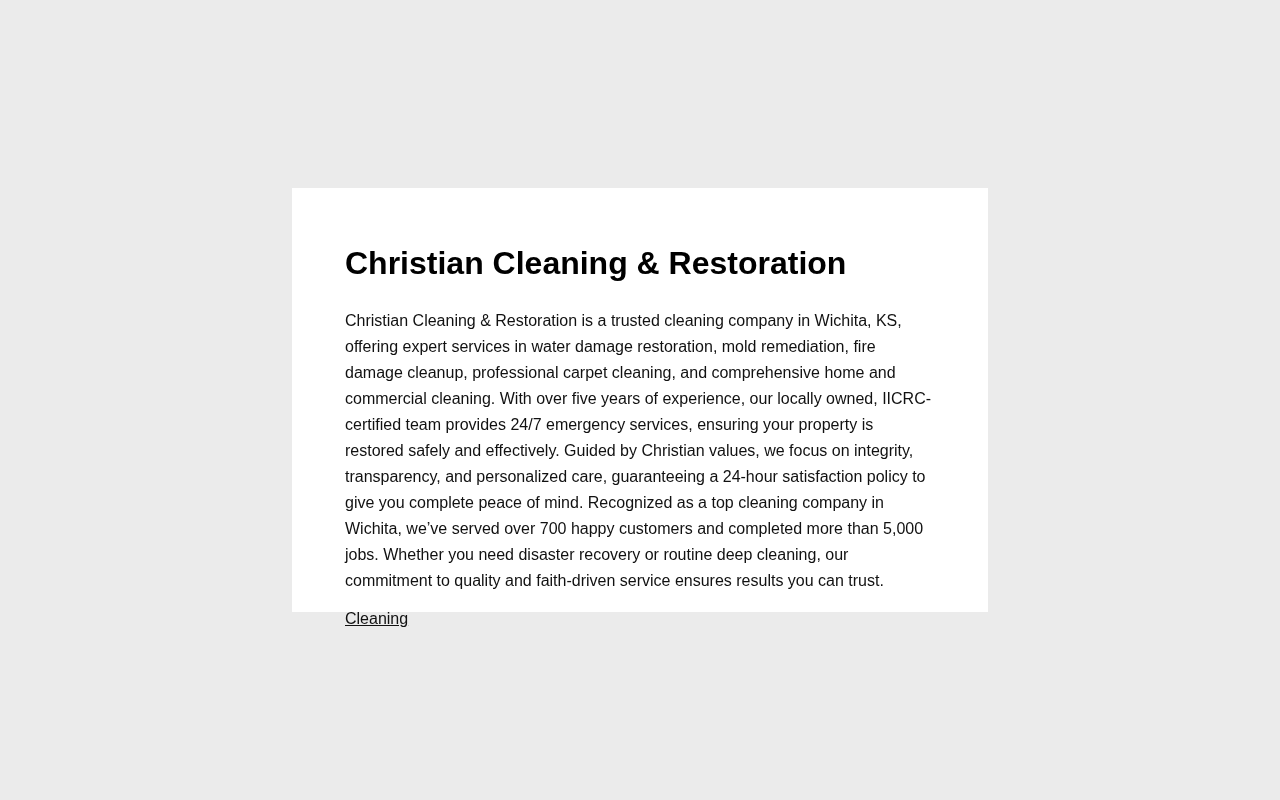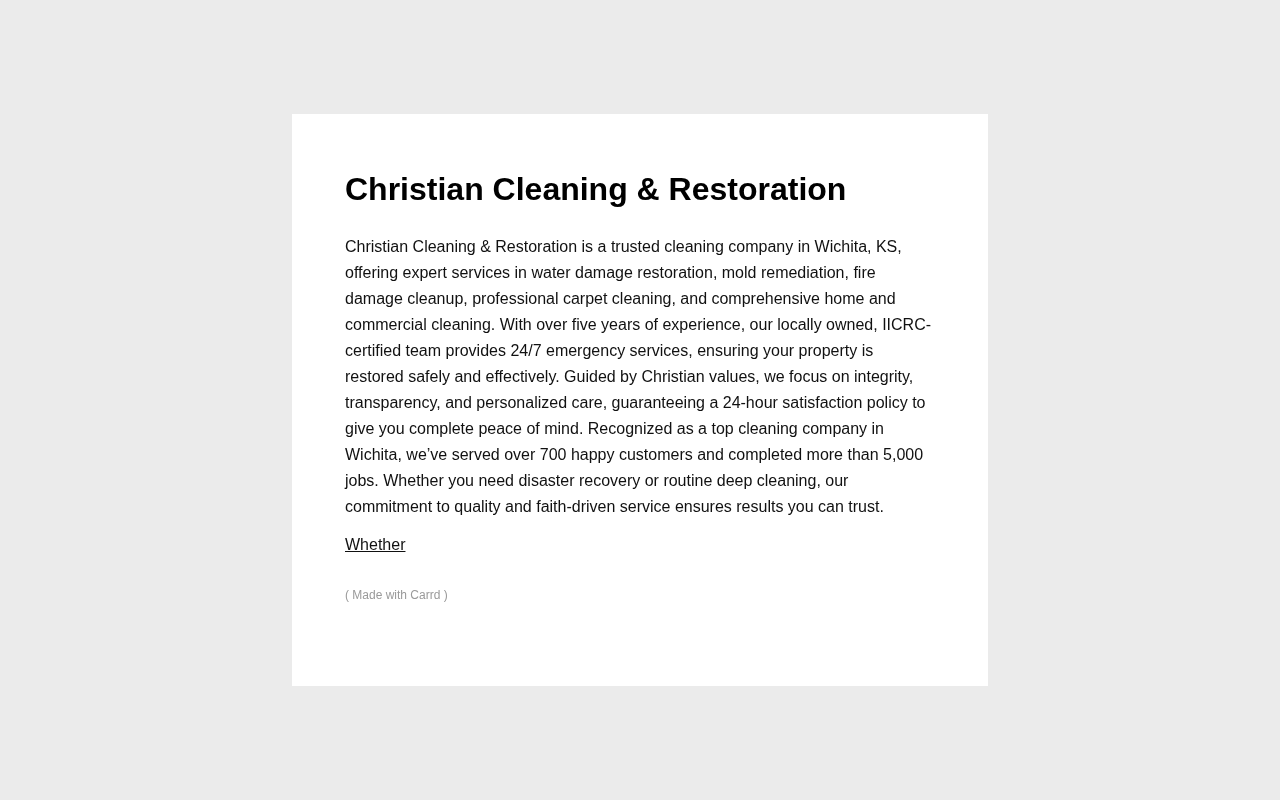--- a/index.html
+++ b/index.html
@@ -17,21 +17,21 @@
     font-family: "Liberation Sans", sans-serif;
   }
   body {
     background: var(--page-bg);
     display: flex;
     align-items: center;
     justify-content: center;
   }
   .card {
     width: 696px;
-    height: 572px;
+    height: 424px;
     background: var(--card-bg);
     padding: 56px 53px;
   }
   .card h1 {
     font-size: 32px;
     line-height: 1.2;
     font-weight: bold;
     color: var(--heading);
     margin: 0 0 26px 0;
     letter-spacing: 0;
@@ -58,16 +58,15 @@
     color: var(--muted);
   }
 </style>
 </head>
 <body>
 
 <main class="card">
   <h1>Christian Cleaning &amp; Restoration</h1>
   <p class="description">Christian Cleaning &amp; Restoration is a trusted cleaning company in Wichita, KS, offering expert services in water damage restoration, mold remediation, fire damage cleanup, professional carpet cleaning, and comprehensive home and commercial cleaning. With over five years of experience, our locally owned, IICRC-certified team provides 24/7 emergency services, ensuring your property is restored safely and effectively. Guided by Christian values, we focus on integrity, transparency, and personalized care, guaranteeing a 24-hour satisfaction policy to give you complete peace of mind. Recognized as a top cleaning company in Wichita, we’ve served over 700 happy customers and completed more than 5,000 jobs. Whether you need disaster recovery or routine deep cleaning, our commitment to quality and faith-driven service ensures results you can trust.</p>
   <div class="link-row">
-    <a href="#" class="website-link">Whether</a>
+    <a href="#" class="website-link">Cleaning</a>
   </div>
-  <div class="footer-note">( Made with Carrd )</div>
 </main>
 
 </body></html>

